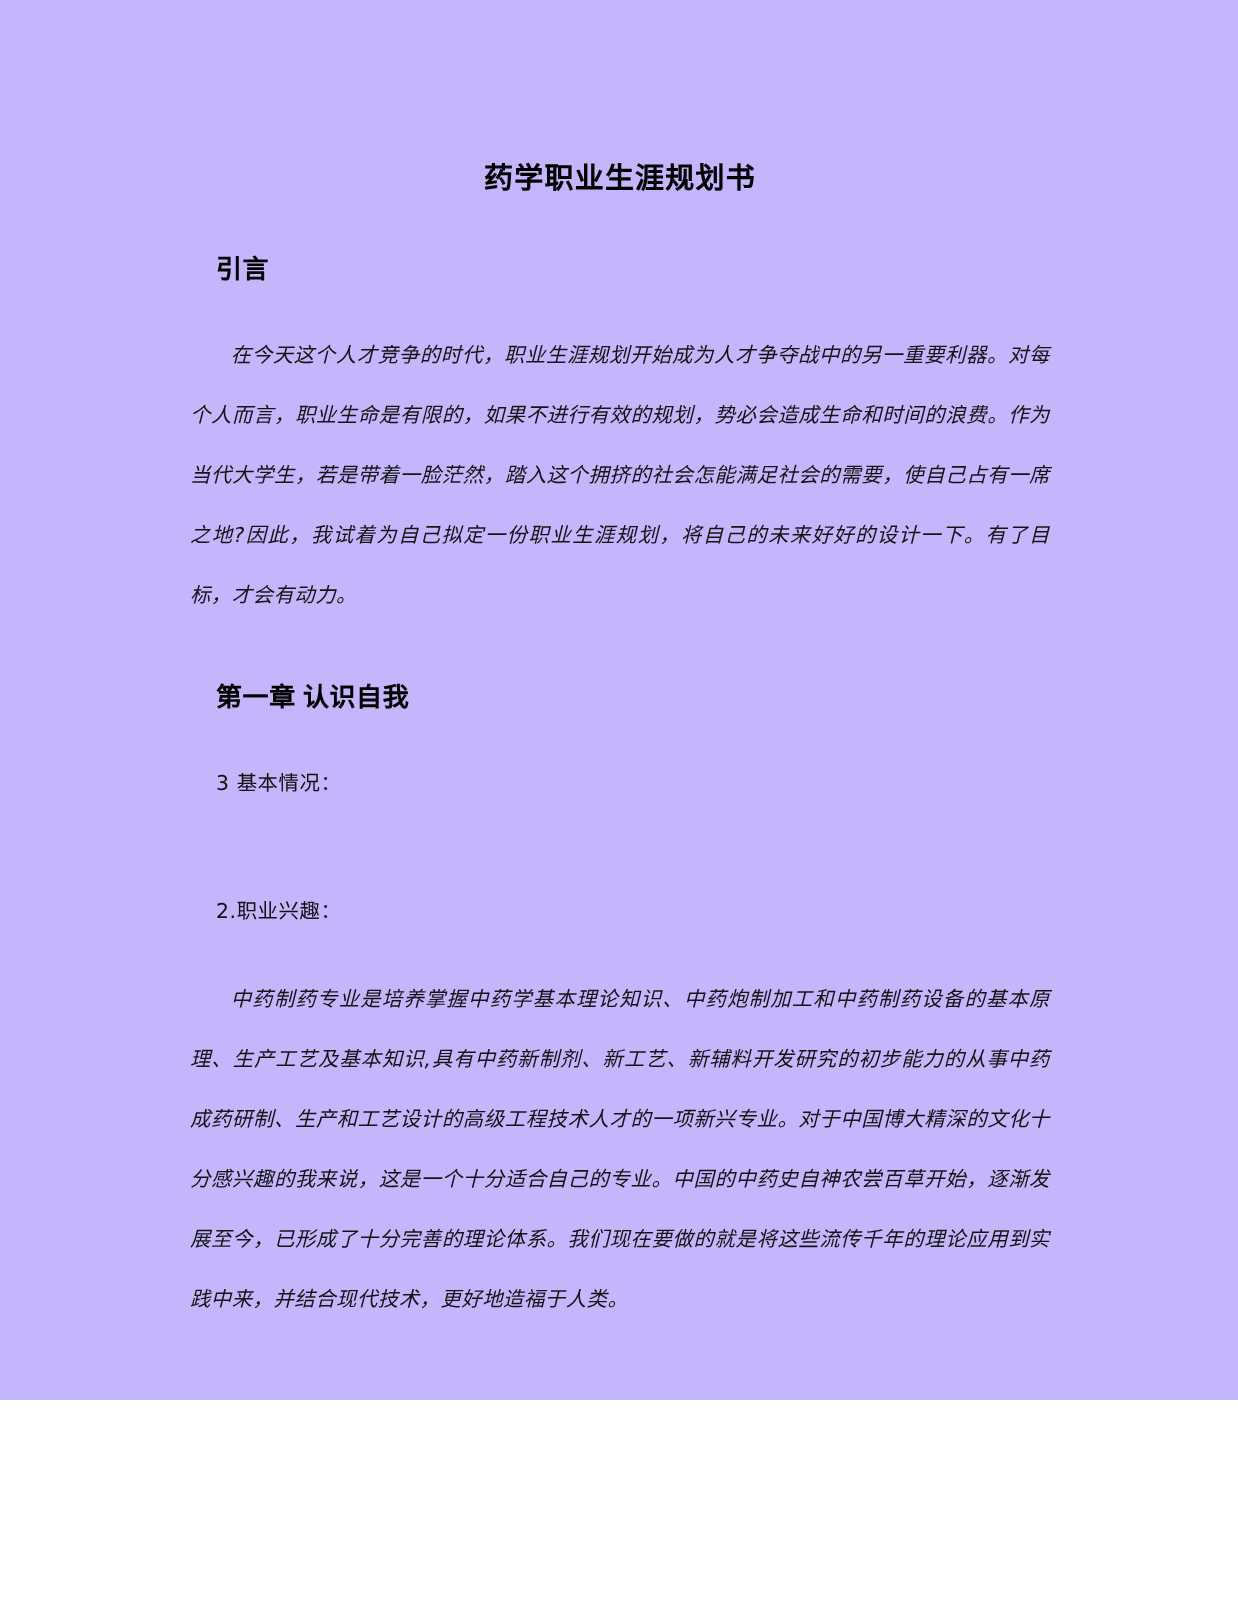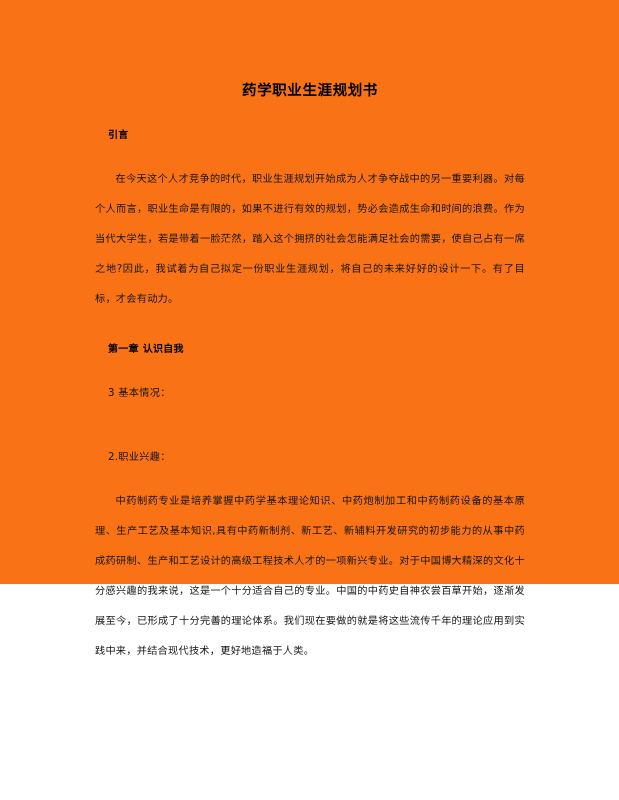--- a/index.html
+++ b/index.html
@@ -13,22 +13,22 @@
     height: 800px;
     overflow: hidden;
     font-family: "DejaVu Sans", "Liberation Sans", sans-serif;
     color: #1a1a1a;
     -webkit-font-smoothing: antialiased;
   }
 
   .page {
     position: relative;
     width: 619px;
-    height: 584px;
-    background: #f97316;
+    height: 700px;
+    background: #c4b5fd;
     box-sizing: border-box;
     padding: 13px;
   }
 
   .doc-body {
     position: absolute;
     left: 95px;
     top: 0;
     width: 430px;
   }
@@ -39,26 +39,27 @@
     text-align: center;
     font-size: 14.5px;
     font-weight: bold;
     letter-spacing: 0.6px;
     color: #000000;
     line-height: 1.4;
   }
 
   .heading {
     margin: 0;
-    font-size: 10px;
+    font-size: 13px;
     font-weight: bold;
     color: #000000;
     text-indent: 13px;
     letter-spacing: 0.3px;
     line-height: 30px;
+    font-family: Liberation Serif, serif;
   }
 
   .sub-heading {
     margin: 0;
     font-size: 10.2px;
     font-weight: normal;
     color: #111111;
     text-indent: 13px;
     letter-spacing: 0.3px;
     line-height: 30px;
@@ -67,20 +68,21 @@
   .para {
     margin: 0;
     font-size: 10.2px;
     line-height: 30px;
     color: #141414;
     text-align: justify;
     text-justify: inter-ideograph;
     text-indent: 2em;
     letter-spacing: 0.25px;
     word-break: break-all;
+    font-style: italic;
   }
 
   .gap-sm { height: 14px; }
   .gap-md { height: 20px; }
 
   .spacer-after-title { height: 20px; }
 </style>
 </head>
 <body>
 

